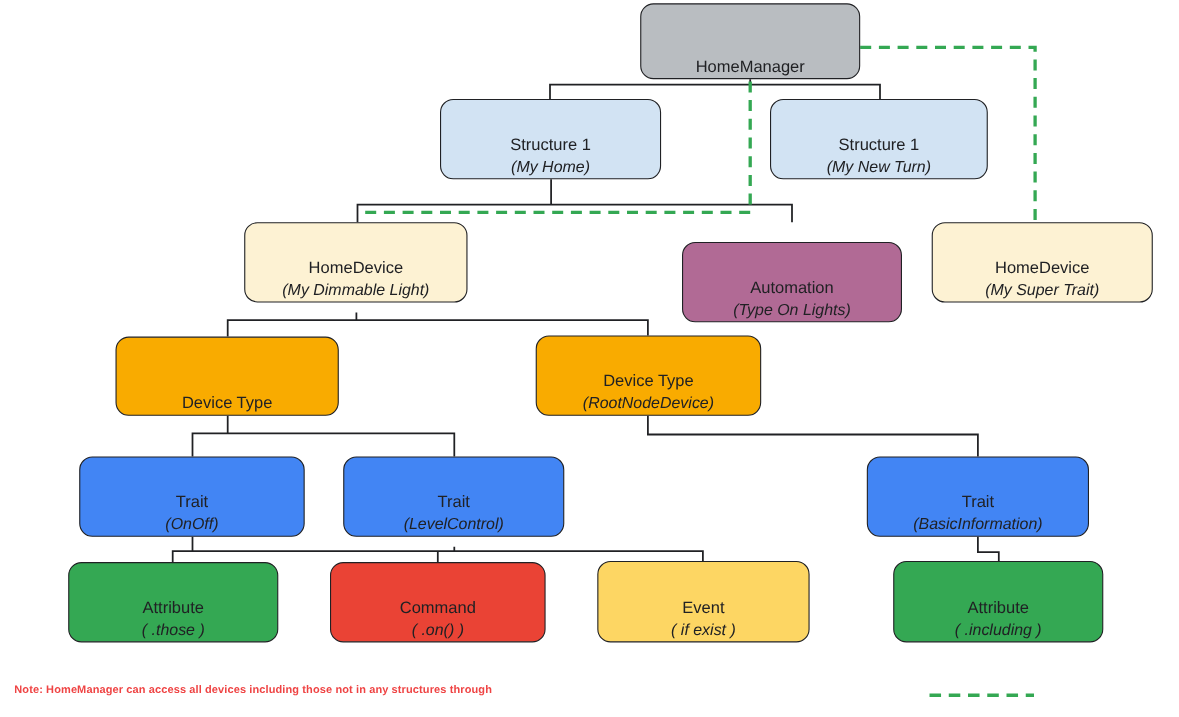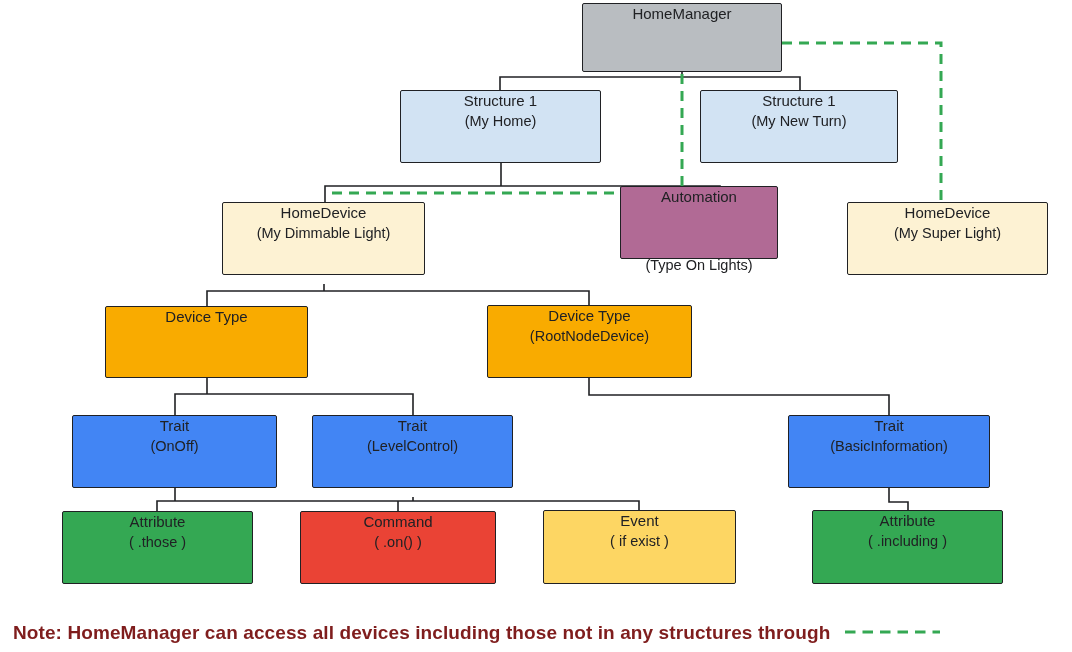--- a/index.html
+++ b/index.html
@@ -8,42 +8,42 @@
     width:1072px;height:652px;
     background:#ffffff;
     font-family:"Liberation Sans", sans-serif;
     overflow:hidden;
   }
   #wires{position:absolute;left:0;top:0;width:1072px;height:652px;}
   .node{
     position:absolute;
     background:var(--fill,#ccc);
     border:1.6px solid #202124;
-    border-radius:2px;
-    display:flex;flex-direction:column;align-items:center;justify-content:flex-start;
+    border-radius:12px;
+    display:flex;flex-direction:column;align-items:center;justify-content:flex-end;
     text-align:center;color:#202124;
     box-sizing:border-box;
     line-height:20px;
   }
   .node .t{font-size:15px;font-weight:500;}
-  .node .s{font-size:14.5px;}
+  .node .s{font-size:14.5px;font-style:italic;}
   .node.stacked::before{
     content:"";
     position:absolute;
     left:5px;top:6px;
     width:100%;height:100%;
     background:var(--fill,#ccc);
     border:1.6px solid #202124;
     border-radius:12px;
     box-sizing:border-box;
     z-index:-1;
   }
   .note{
     position:absolute;left:13px;top:622px;
-    font-size:19px;font-weight:bold;color:#7f1d1d;
+    font-size:10px;font-weight:bold;color:#ef4444;
     letter-spacing:.1px;
   }
 </style>
 </head>
 <body>
 
 <div id="canvas">
 
   <svg id="wires" width="1072" height="652" viewBox="0 0 1072 652" fill="none">
 
@@ -71,27 +71,27 @@
   </div>
   <div class="node" style="left: 700px; top: 90px; width: 198px; height: 73px; --fill: #d2e3f3;">
     <span class="t">Structure 1</span>
     <span class="s">(My New Turn)</span>
   </div>
 
   <div class="node stacked" style="left: 222px; top: 202px; width: 203px; height: 73px; --fill: #fdf2d3;">
     <span class="t">HomeDevice</span>
     <span class="s">(My Dimmable Light)</span>
   </div>
-  <div class="node stacked" style="left: 620px; top: 186px; width: 158px; height: 73px; gap: 48px; --fill: #b16a95;">
+  <div class="node stacked" style="left: 620px; top: 220px; width: 200px; height: 73px; --fill: #b16a95;">
     <span class="t">Automation</span>
     <span class="s">(Type On Lights)</span>
   </div>
   <div class="node stacked" style="left: 847px; top: 202px; width: 201px; height: 73px; --fill: #fdf2d3;">
     <span class="t">HomeDevice</span>
-    <span class="s">(My Super Light)</span>
+    <span class="s">(My Super Trait)</span>
   </div>
 
   <div class="node" style="left: 105px; top: 306px; width: 203px; height: 72px; --fill: #f9ab00;">
     <span class="t">Device Type</span>
   </div>
   <div class="node" style="left: 487px; top: 305px; width: 205px; height: 73px; --fill: #f9ab00;">
     <span class="t">Device Type</span>
     <span class="s">(RootNodeDevice)</span>
   </div>
 

